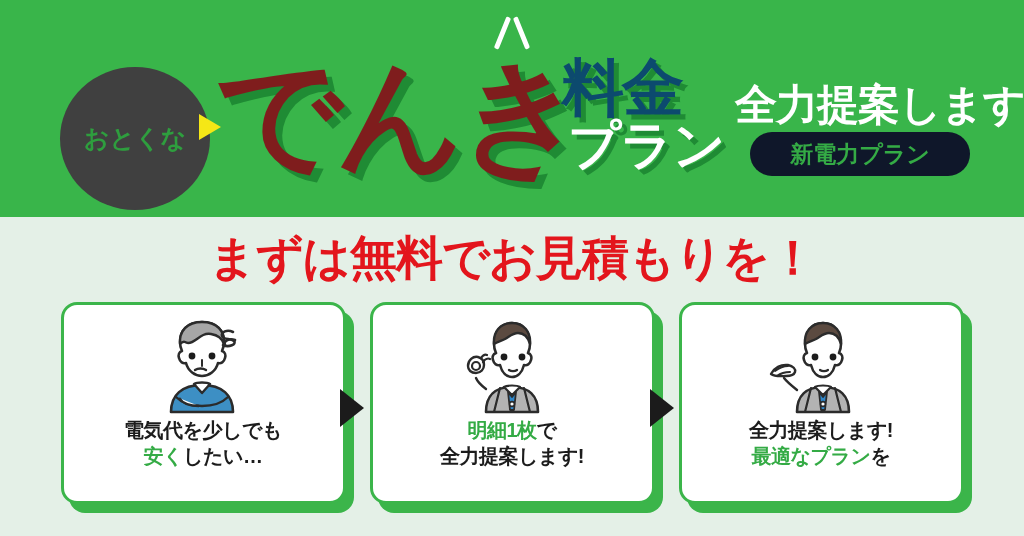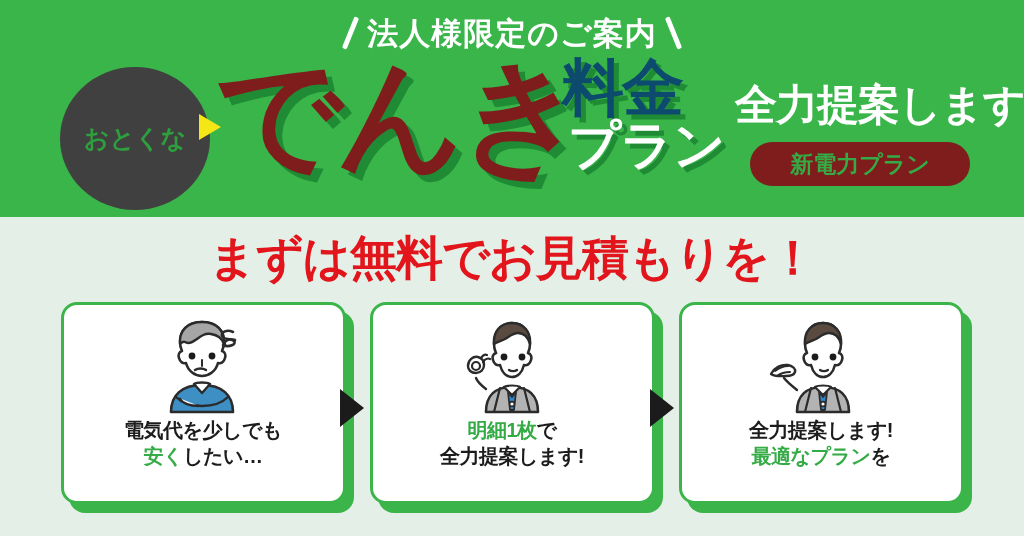--- a/index.html
+++ b/index.html
@@ -111,23 +111,23 @@
   .propose {
     position:absolute; left:735px; top:84px;
     font-size:42px;
     font-weight:bold;
     color:#ffffff;
     line-height:1;
     letter-spacing:-1px;
     white-space:nowrap;
   }
   .pill {
-    position:absolute; left:750px; top:142px;
+    position:absolute; left:750px; top:132px;
     width:220px; height:44px;
-    background:#7f1d1d;
+    background:#0f172a;
     border-radius:22px;
     display:flex; align-items:center; justify-content:center;
   }
   .pill-text {
     color:#34ab45;
     font-size:23px;
     font-weight:bold;
     letter-spacing:0px;
     white-space:nowrap;
   }
@@ -196,21 +196,20 @@
 </style>
 </head>
 <body>
 
 <div id="banner">
 
   <div class="hero">
 
     <div class="kicker">
       <span class="slash left"></span>
-      <span class="kicker-text">法人様限定のご案内</span>
       <span class="slash right"></span>
     </div>
 
     <div class="bubble">
       <span class="bubble-text">おとくな</span>
     </div>
     <span class="bubble-tail"></span>
 
     <div class="denki">でんき</div>
 

